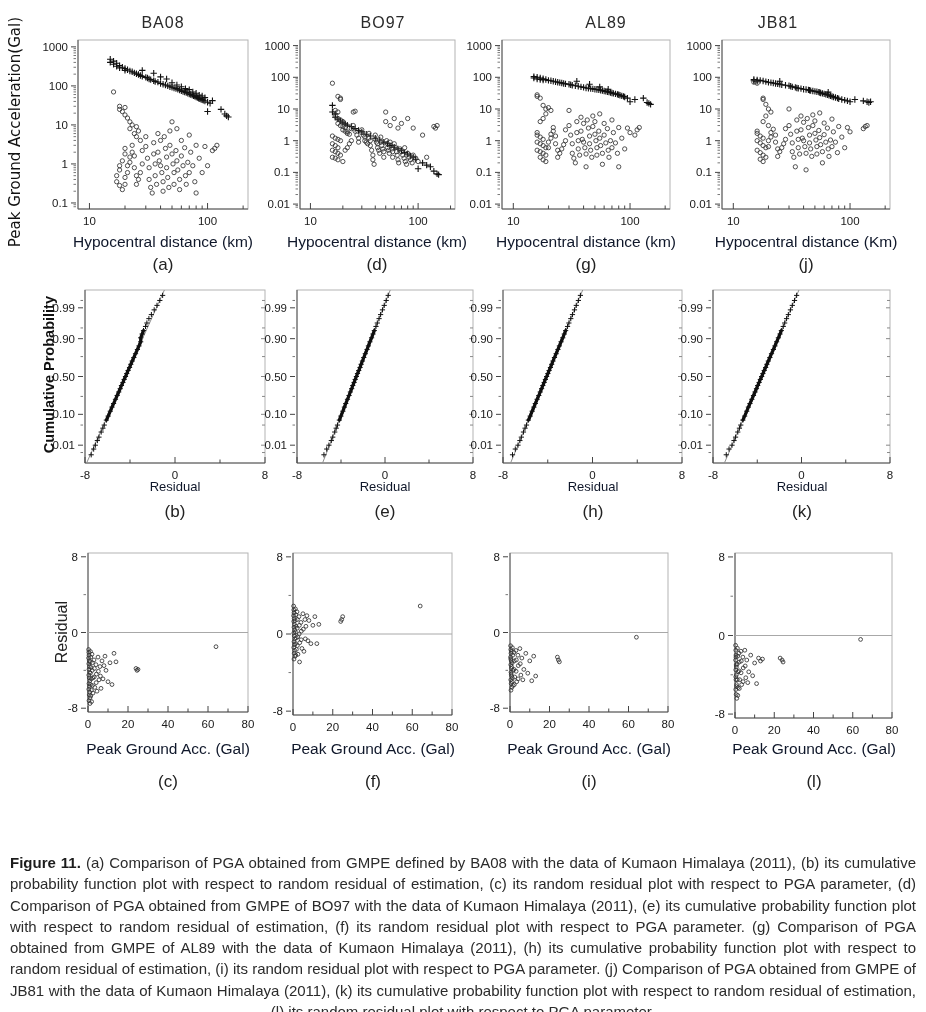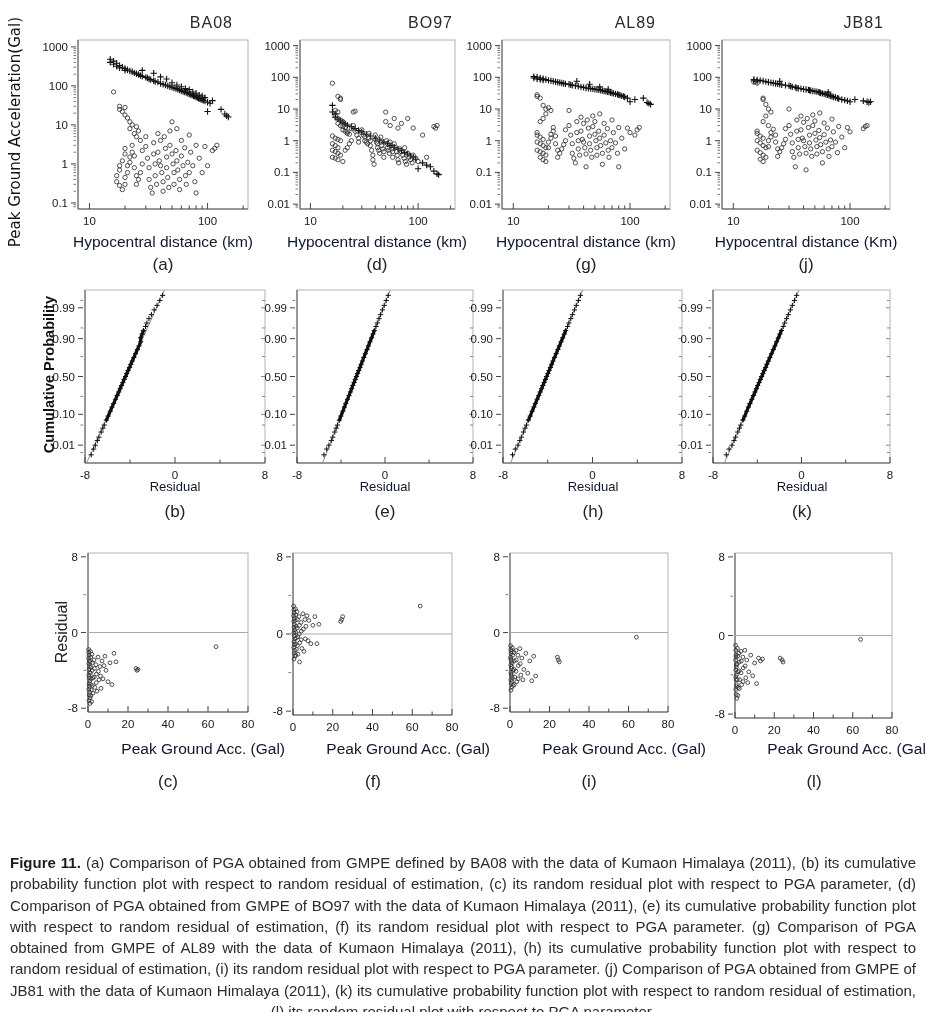--- a/index.html
+++ b/index.html
@@ -1,24 +1,24 @@
 <!DOCTYPE html>
 <html><head>
 <meta charset="utf-8">
 <style>
   html,body{margin:0;padding:0;background:#fff;}
   #page{position:relative;width:926px;height:1012px;background:#fff;
         font-family:"Liberation Sans",sans-serif;color:#1a1a1a;overflow:hidden;}
   .abs{position:absolute;}
   .plot-title{position:absolute;top:14px;height:20px;font-size:16px;letter-spacing:1px;
-              color:#2a2a2a;text-align:right;width:140px;}
+              color:#2a2a2a;text-align:center;width:140px;}
   .x-label{position:absolute;text-align:center;color:#0f172a;}
   .x-label.r1{top:233px;width:224px;font-size:15.5px;}
   .x-label.r2{top:479px;width:140px;font-size:13px;}
-  .x-label.r3{top:740px;width:234px;font-size:15.5px;text-align:right;}
+  .x-label.r3{top:740px;width:234px;font-size:15.5px;}
   .letter{position:absolute;text-align:center;width:70px;font-size:17px;color:#222;}
   .letter.r1{top:255px;}
   .letter.r2{top:502px;}
   .letter.r3{top:772px;}
   .ylab{position:absolute;display:flex;align-items:center;justify-content:center;}
   .ylab span{writing-mode:vertical-rl;transform:rotate(180deg);white-space:nowrap;}
   .ylab.r1{left:2px;top:25px;width:26px;height:215px;font-size:15px;font-family:"DejaVu Sans",sans-serif;color:#111;}
   .ylab.r2{left:38px;top:295px;width:22px;height:160px;font-size:14.5px;font-weight:bold;color:#111;}
   .ylab.r3{left:50px;top:575px;width:24px;height:115px;font-size:16px;color:#222;}
   #caption{position:absolute;left:10px;right:10px;top:827px;font-size:15px;line-height:1.42;
@@ -37,22 +37,22 @@
     </div>
   <div class="ylab r2">
       <span>Cumulative Probability</span>
     </div>
   <div class="ylab r3">
       <span>Residual</span>
     </div>
 
   <div class="plot-title" style="left:93px">BA08</div>
   <div class="plot-title" style="left:313px">BO97</div>
-  <div class="plot-title" style="left:516px">AL89</div>
-  <div class="plot-title" style="left:744px">JB81</div>
+  <div class="plot-title" style="left:536px">AL89</div>
+  <div class="plot-title" style="left:708px">JB81</div>
 
   <div id="plot-layer" class="abs" style="left:0;top:0">
       <svg width="232" height="217" style="left: 32px; top: 26px;">
         <g transform="translate(46,14)">
           <rect x="0" y="0" width="170" height="169" fill="none" stroke="#b3b3b3" stroke-width="1"></rect>
           <path d="M0 0V169H170" fill="none" stroke="#555555" stroke-width="1"></path>
           <g stroke="#444444" stroke-width="1">
             <line x1="11.446069614057155" y1="169" x2="11.446069614057155" y2="163"></line>
             <line x1="129.5563583115275" y1="169" x2="129.5563583115275" y2="163"></line>
             <line x1="47.000809308528225" y1="169" x2="47.000809308528225" y2="165.5" stroke="#444444"></line>

